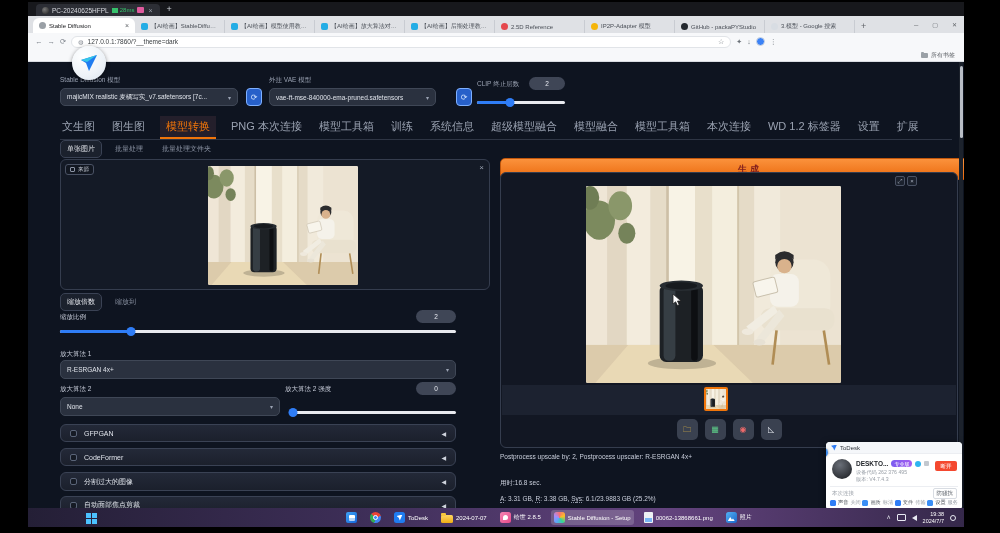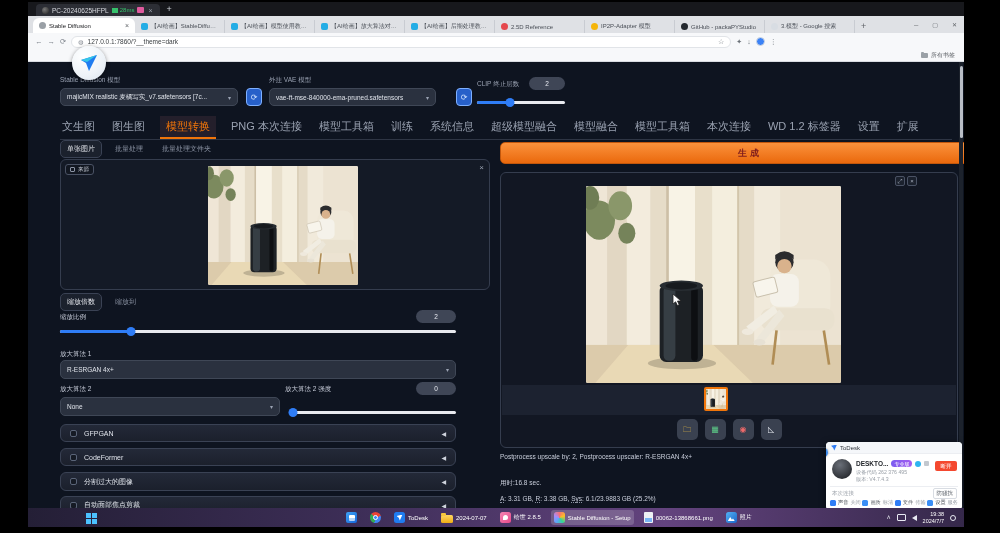--- a/index.html
+++ b/index.html
@@ -376,21 +376,21 @@
           <span class="acc-cb"></span>
           <span>分割过大的图像</span>
           <span class="acc-car">◀</span>
         </div>
         <div class="acc abs" style="left:32px;top:434px;width:396px;height:18px">
           <span class="acc-cb"></span>
           <span>自动面部焦点剪裁</span>
           <span class="acc-car">◀</span>
         </div>
 
-        <div class="gen abs" style="left:472px;top:80px;width:500px;height:22px">生成</div>
+        <div class="gen abs" style="left:472px;top:96px;width:500px;height:22px">生成</div>
 
         <div class="panel abs" style="left:472px;top:110px;width:458px;height:276px;background:#121723">
           <div class="abs" style="right:40px;top:3px;display:flex;gap:2px">
             <span class="cornerbtn">⤢</span>
             <span class="cornerbtn">×</span>
           </div>
           <div class="scene-slot" style="left:85px;top:13px;width:255px;height:197px">
   <svg viewBox="0 0 400 300" preserveAspectRatio="xMidYMid slice" width="100%" height="100%">
     <rect width="400" height="300" fill="#e9e0d1"></rect>
     <g>

